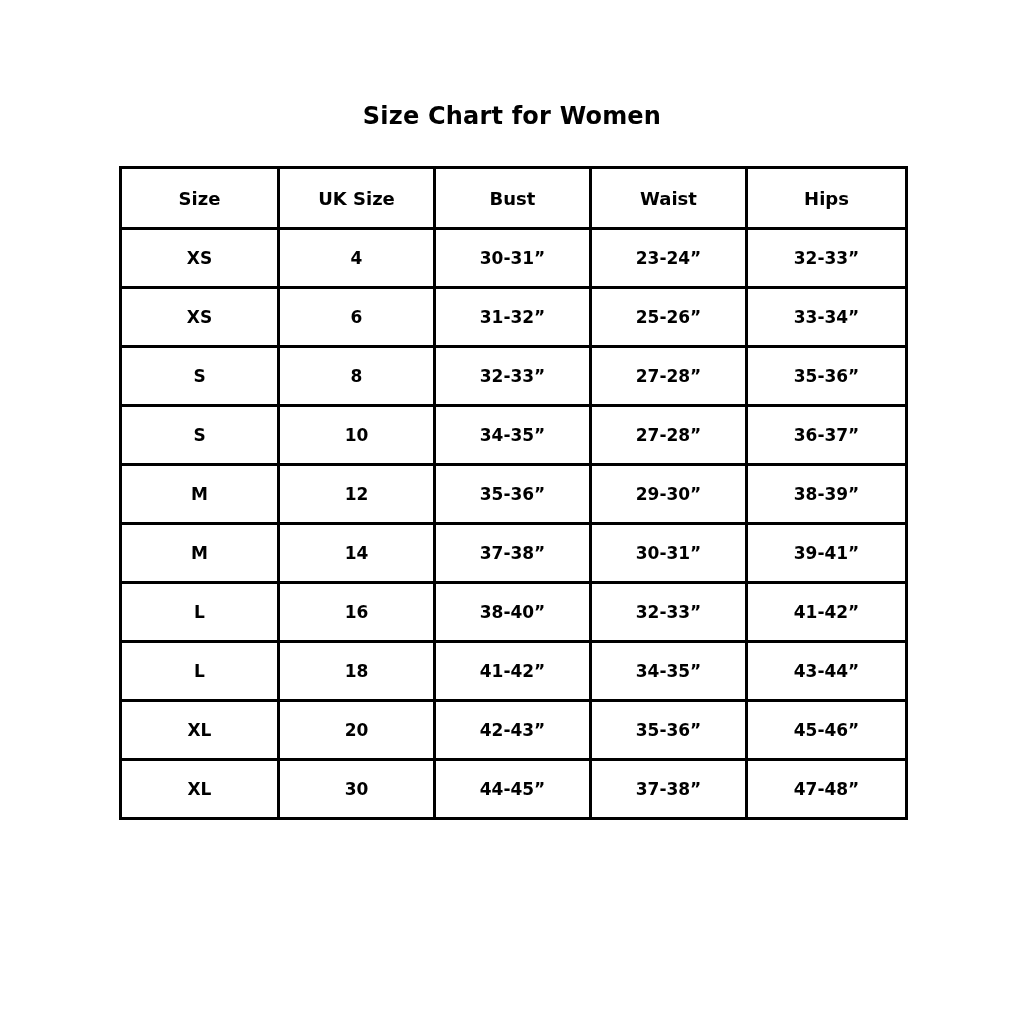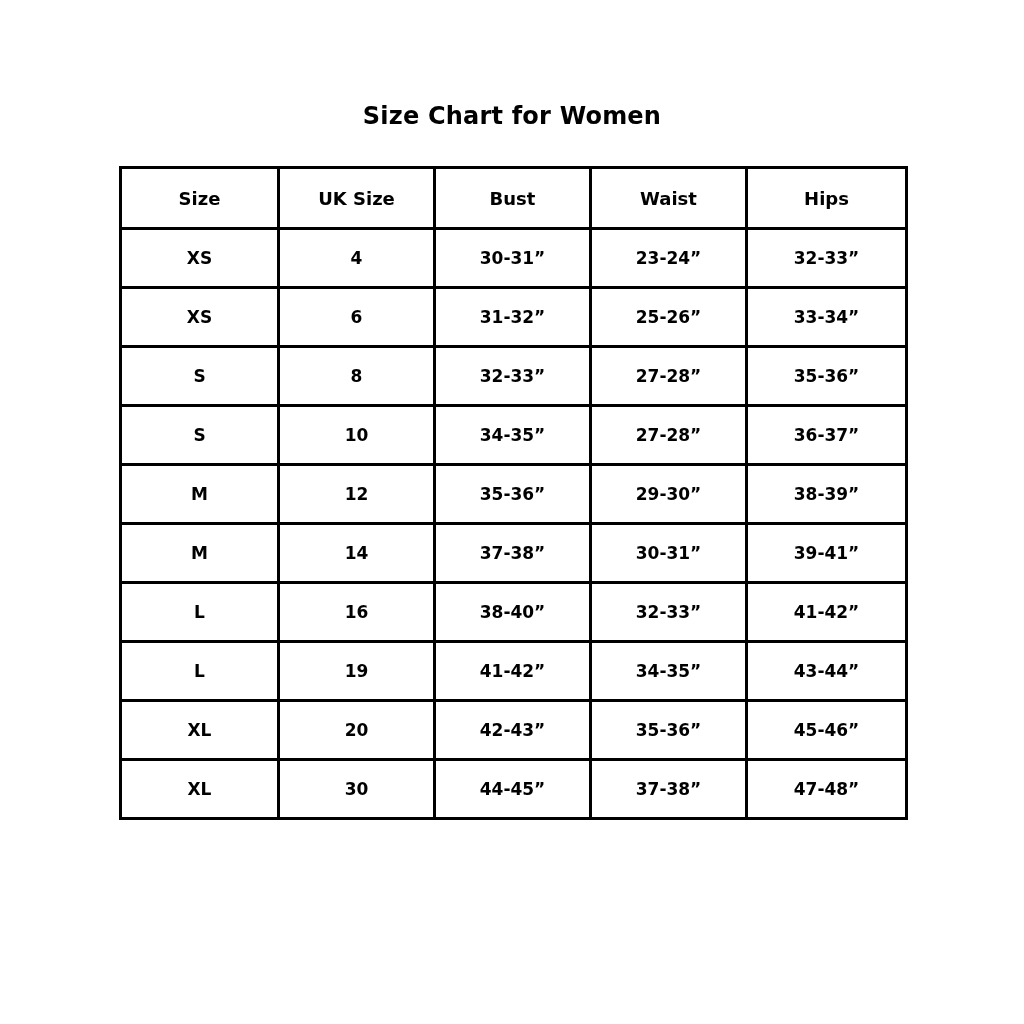--- a/index.html
+++ b/index.html
@@ -130,21 +130,21 @@
         </tr>
         <tr>
           <td>L</td>
           <td>16</td>
           <td>38-40”</td>
           <td>32-33”</td>
           <td>41-42”</td>
         </tr>
         <tr>
           <td>L</td>
-          <td>19</td>
+          <td>18</td>
           <td>41-42”</td>
           <td>34-35”</td>
           <td>43-44”</td>
         </tr>
         <tr>
           <td>XL</td>
           <td>20</td>
           <td>42-43”</td>
           <td>35-36”</td>
           <td>45-46”</td>

